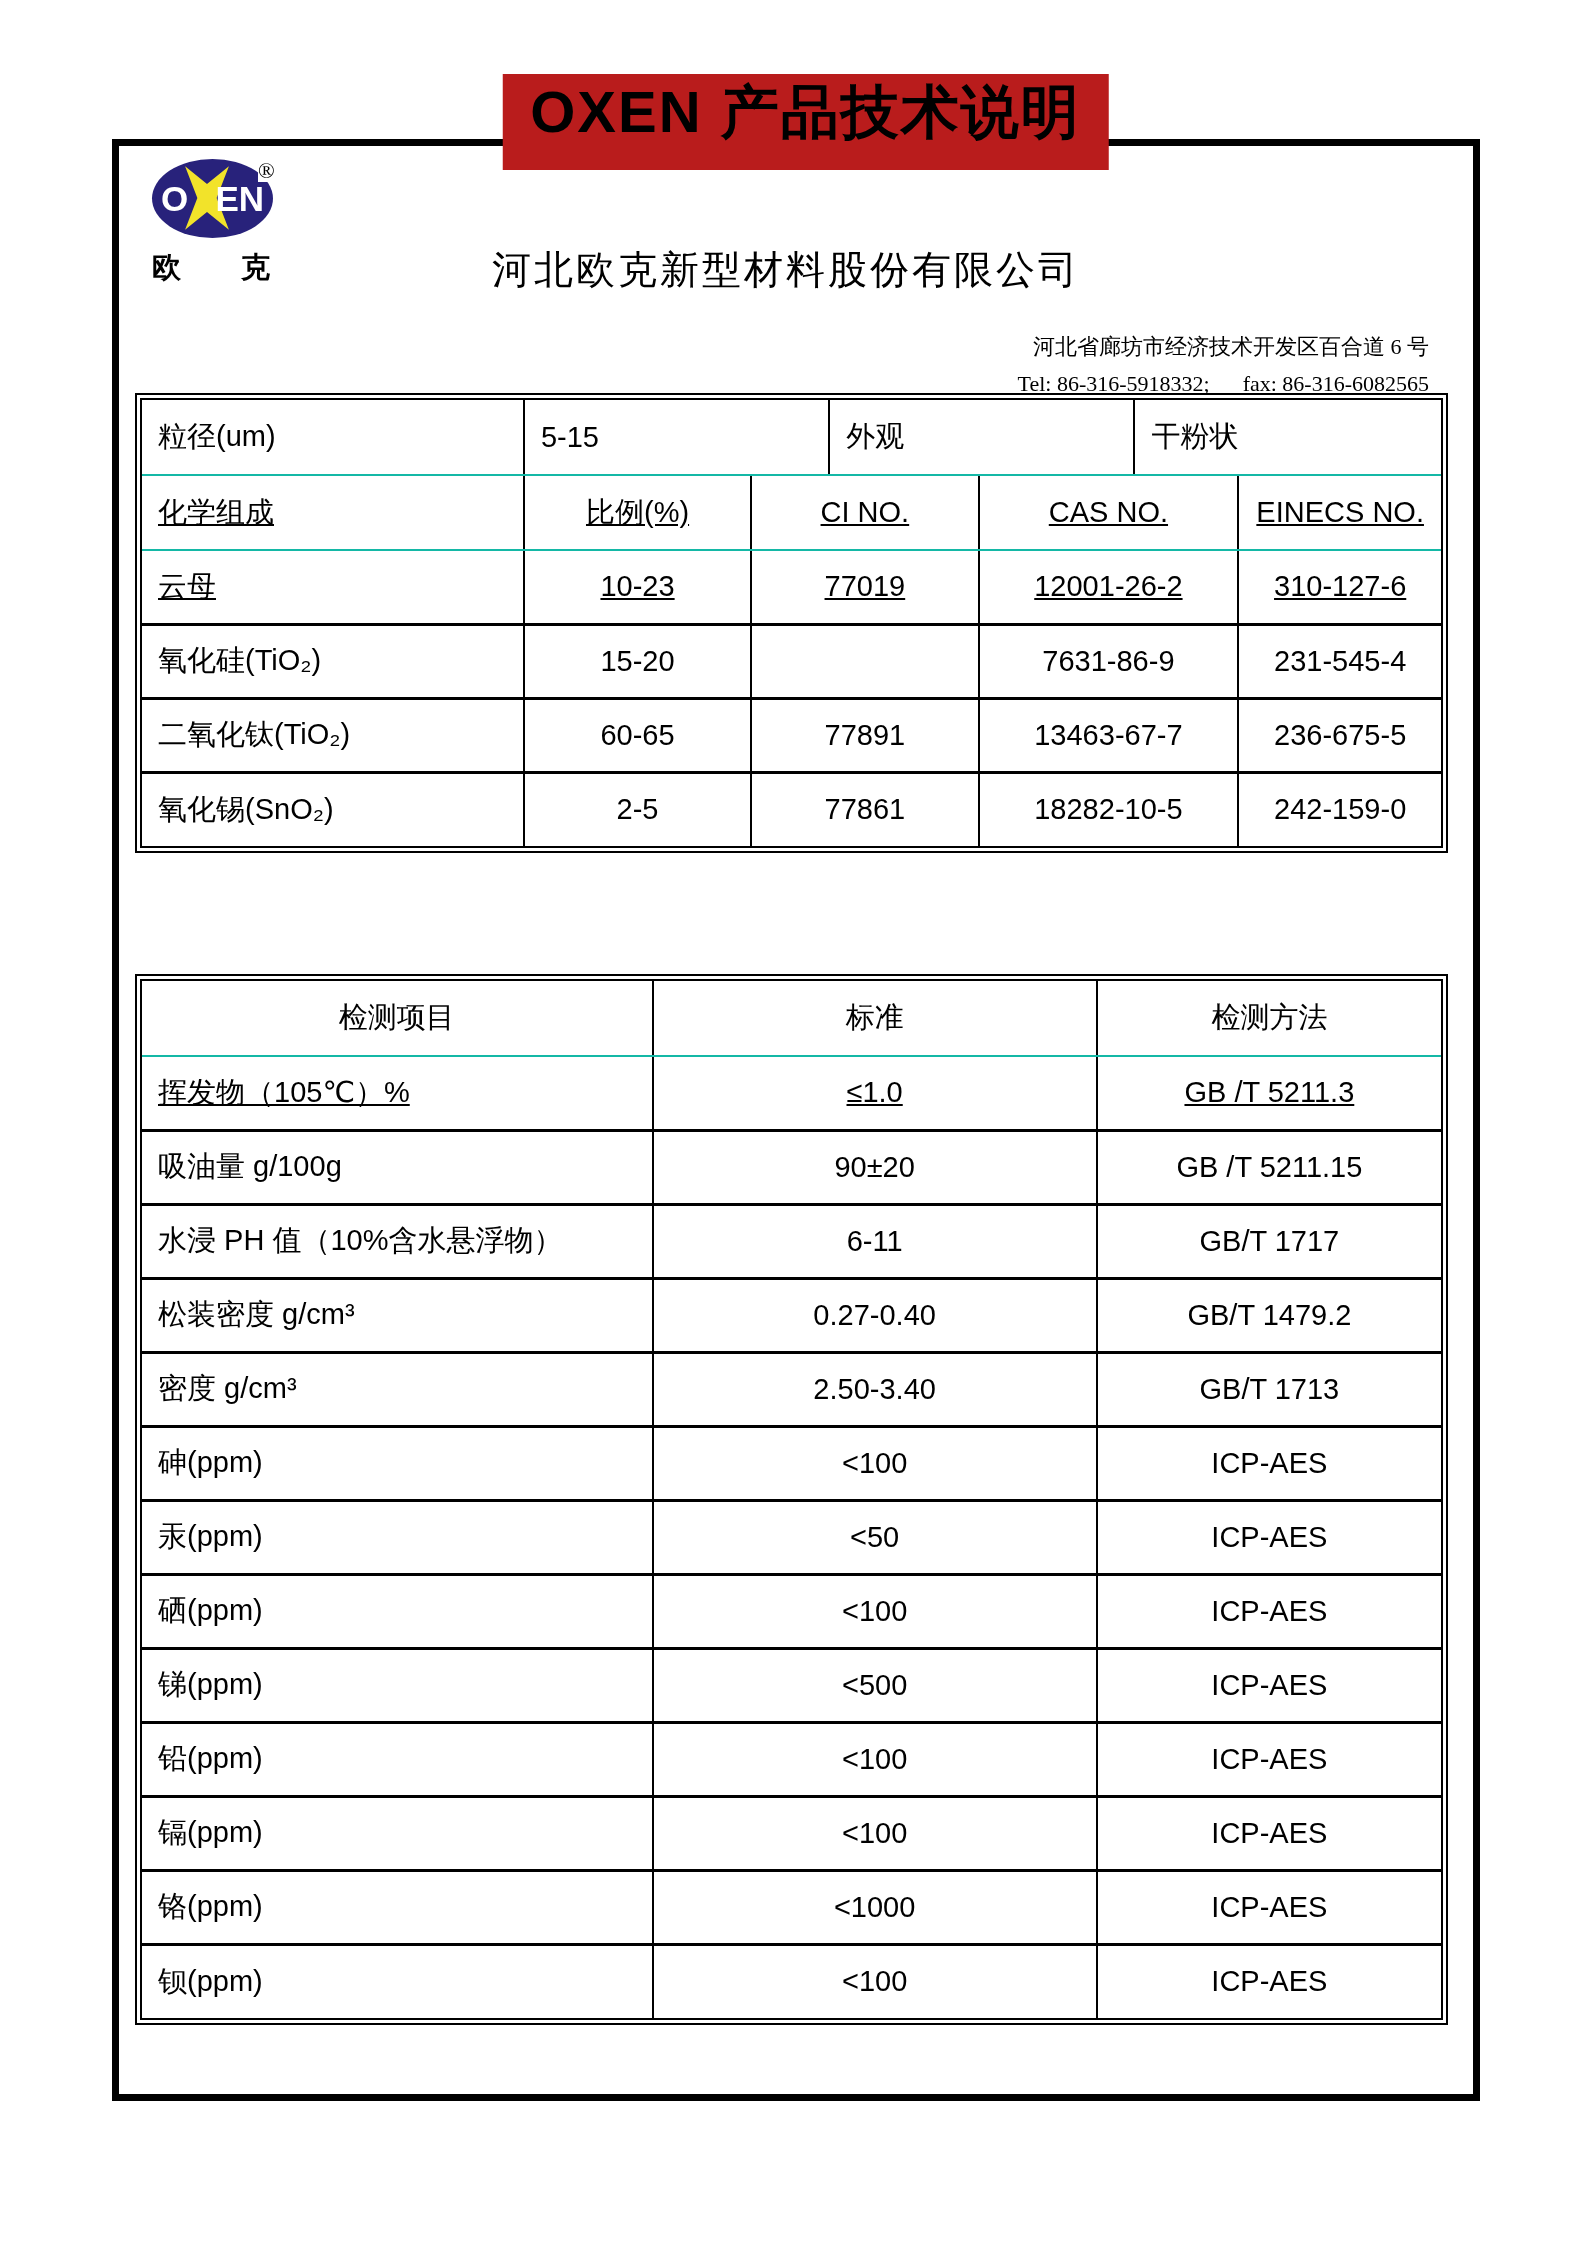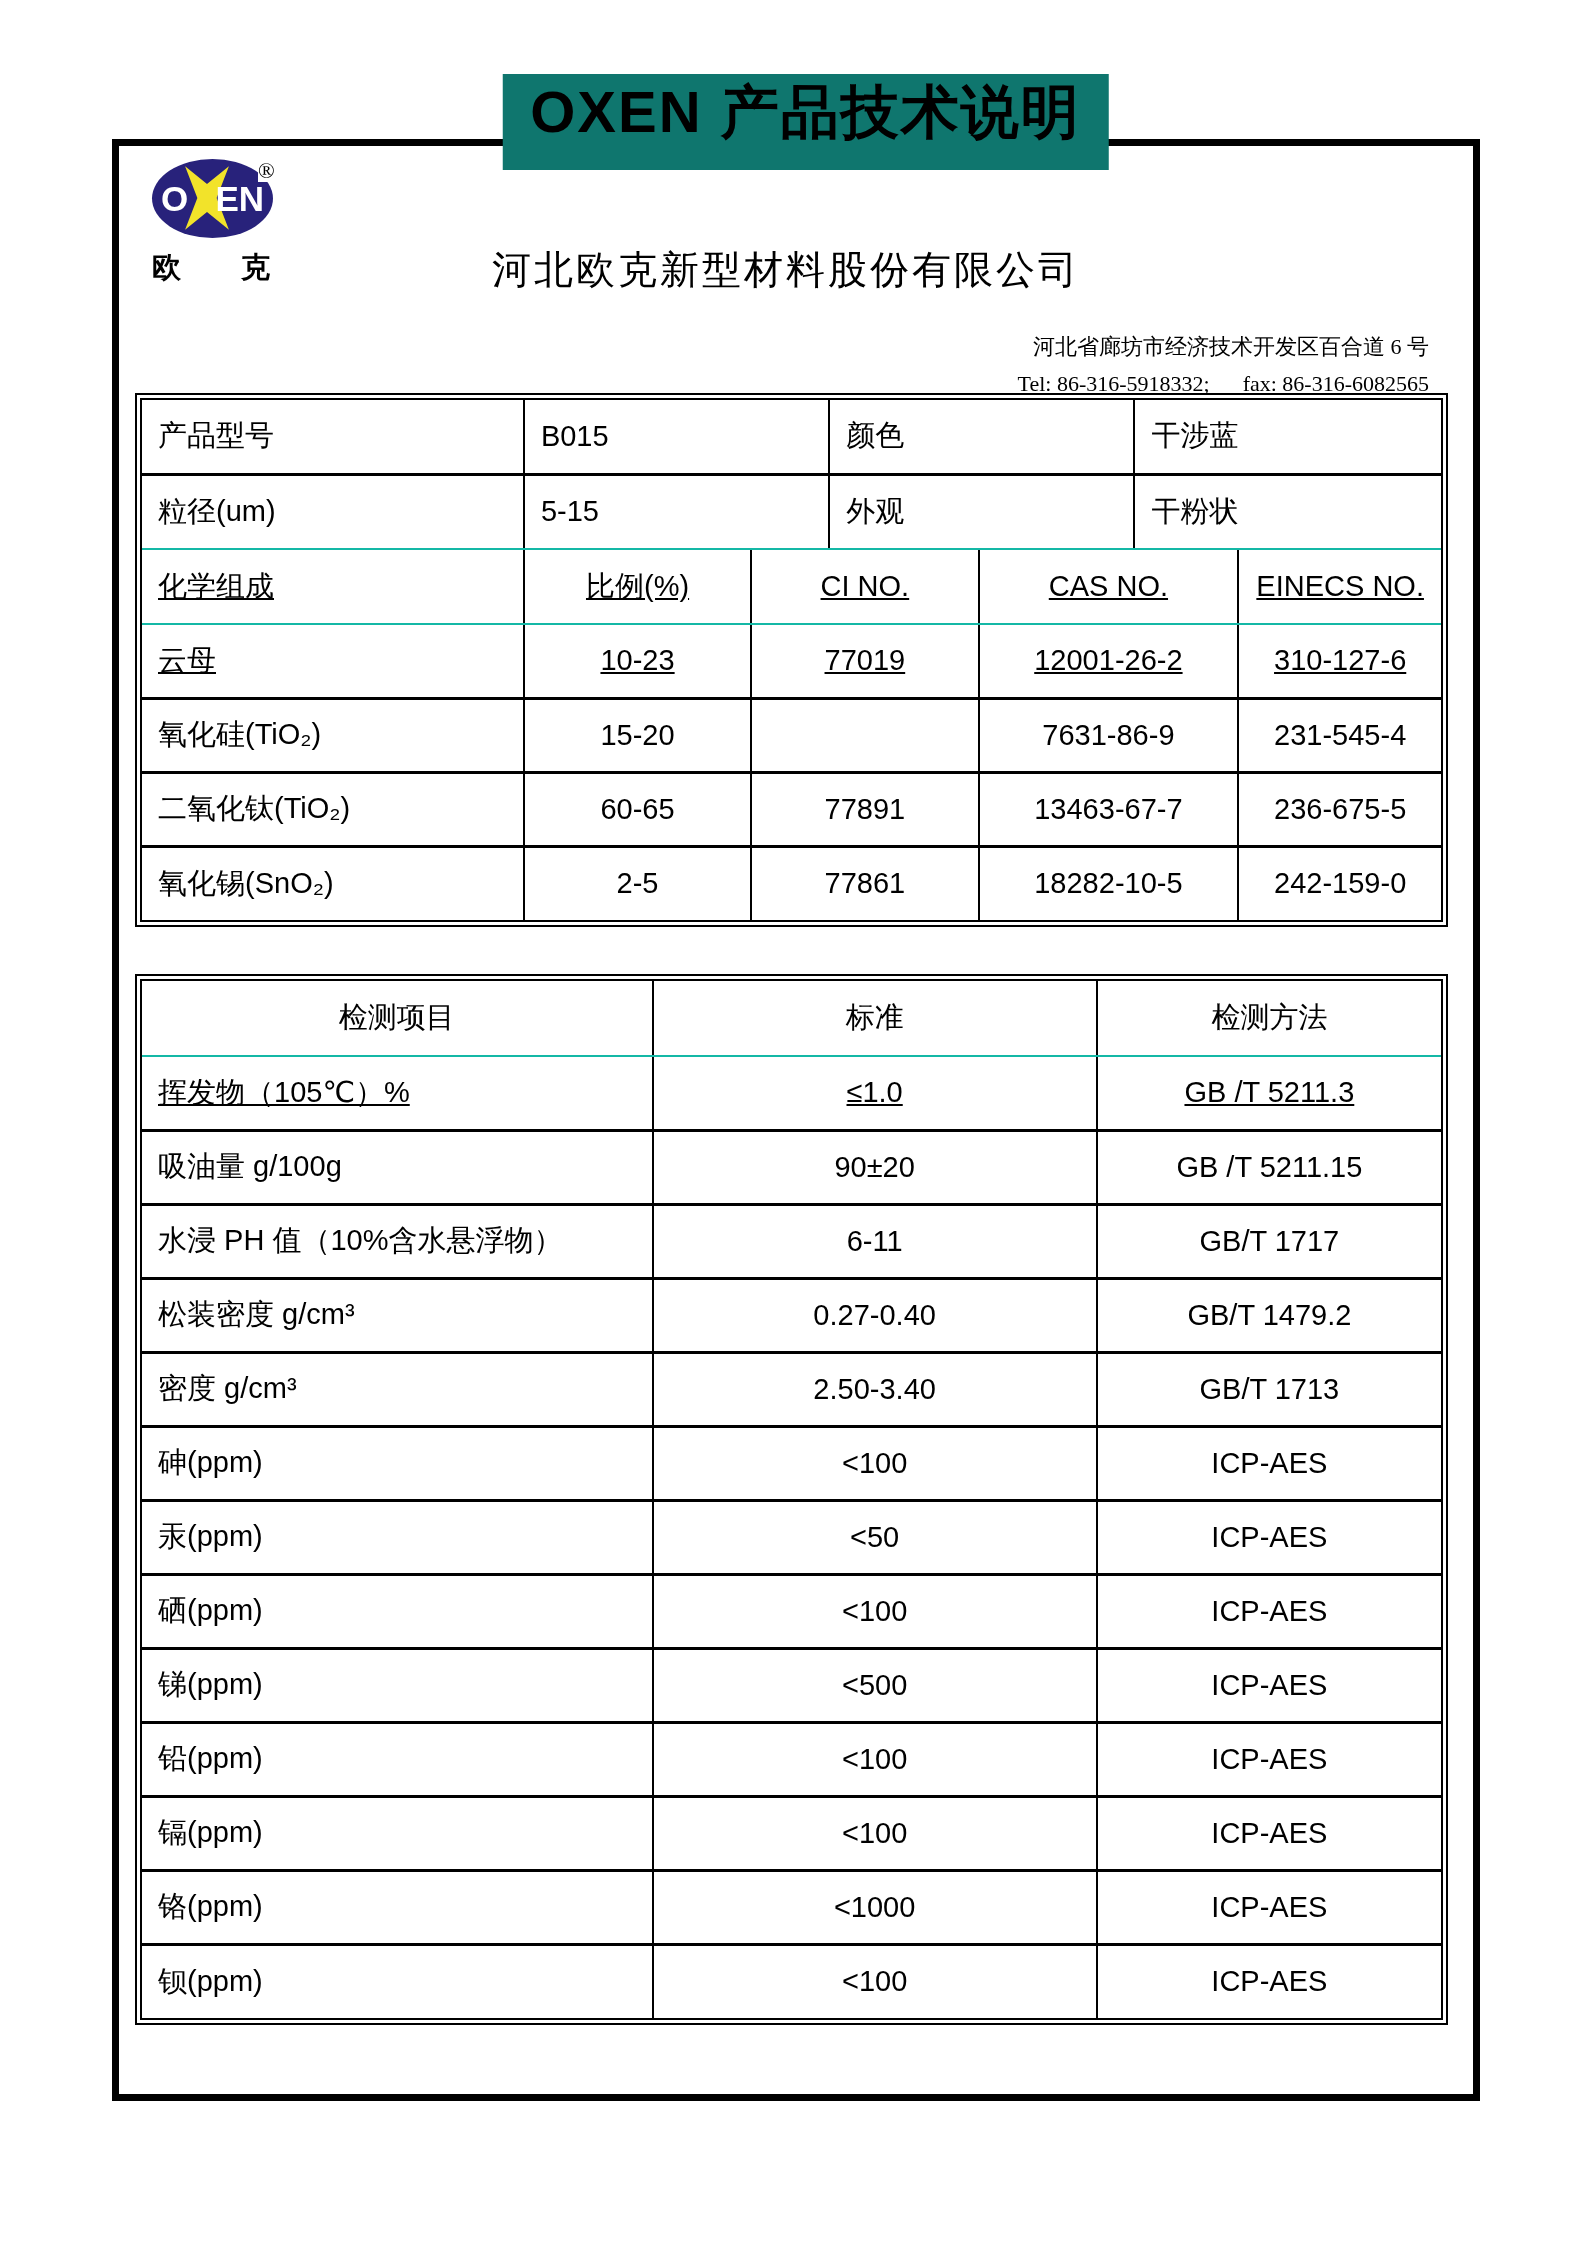--- a/index.html
+++ b/index.html
@@ -5,21 +5,21 @@
   html,body{margin:0;padding:0;background:#888;}
   .page{
     position:relative;width:1587px;height:2245px;background:#ffffff;
     font-family:"Liberation Serif",serif;color:#000;overflow:hidden;margin:0 auto;
   }
   
   .page-border{position:absolute;left:112px;top:139px;width:1368px;height:1962px;
     border:7px solid #000;box-sizing:border-box;}
   
   .doc-title{position:absolute;top:74px;left:calc(50% + 12px);transform:translateX(-50%);
-    z-index:5;background:#0f766e;padding:0 28px 18px 28px;white-space:nowrap;
+    z-index:5;background:#b91c1c;padding:0 28px 18px 28px;white-space:nowrap;
     font-family:"Liberation Sans",sans-serif;font-weight:bold;font-size:58px;letter-spacing:2px;}
   
   .logo{position:absolute;left:152px;top:159px;width:124px;z-index:3;}
   .logo-ellipse{position:relative;width:121px;height:79px;border-radius:50%;
     display:flex;justify-content:space-between;align-items:center;padding:0 9px;box-sizing:border-box;}
   .logo-ellipse span{position:relative;z-index:2;color:#fff;
     font-family:"Liberation Sans",sans-serif;font-weight:bold;font-size:35px;line-height:1;}
   .logo-star{position:absolute;left:24px;top:-6px;z-index:1;}
   .logo-reg{position:absolute;left:106px;top:1px;font-size:22px;font-family:"Liberation Serif",serif;background:#fff;line-height:1;}
   .logo-cn{display:flex;justify-content:space-between;width:118px;margin-top:10px;
@@ -77,26 +77,20 @@
   <div class="twrap twrap-product">
     <table>
         <colgroup>
           <col style="width: 29.4%;">
           <col style="width: 23.5%;">
           <col style="width: 23.5%;">
           <col style="width: 23.6%;">
         </colgroup>
         <tbody>
           <tr>
-            <td class="al">产品型号</td>
-            <td class="al">B015</td>
-            <td class="al">颜色</td>
-            <td class="al">干涉蓝</td>
-          </tr>
-          <tr>
             <td class="al">粒径(um)</td>
             <td class="al">5-15</td>
             <td class="al">外观</td>
             <td class="al">干粉状</td>
           </tr>
         </tbody>
       </table>
     <table class="cont">
         <colgroup>
           <col style="width: 29.4%;">

